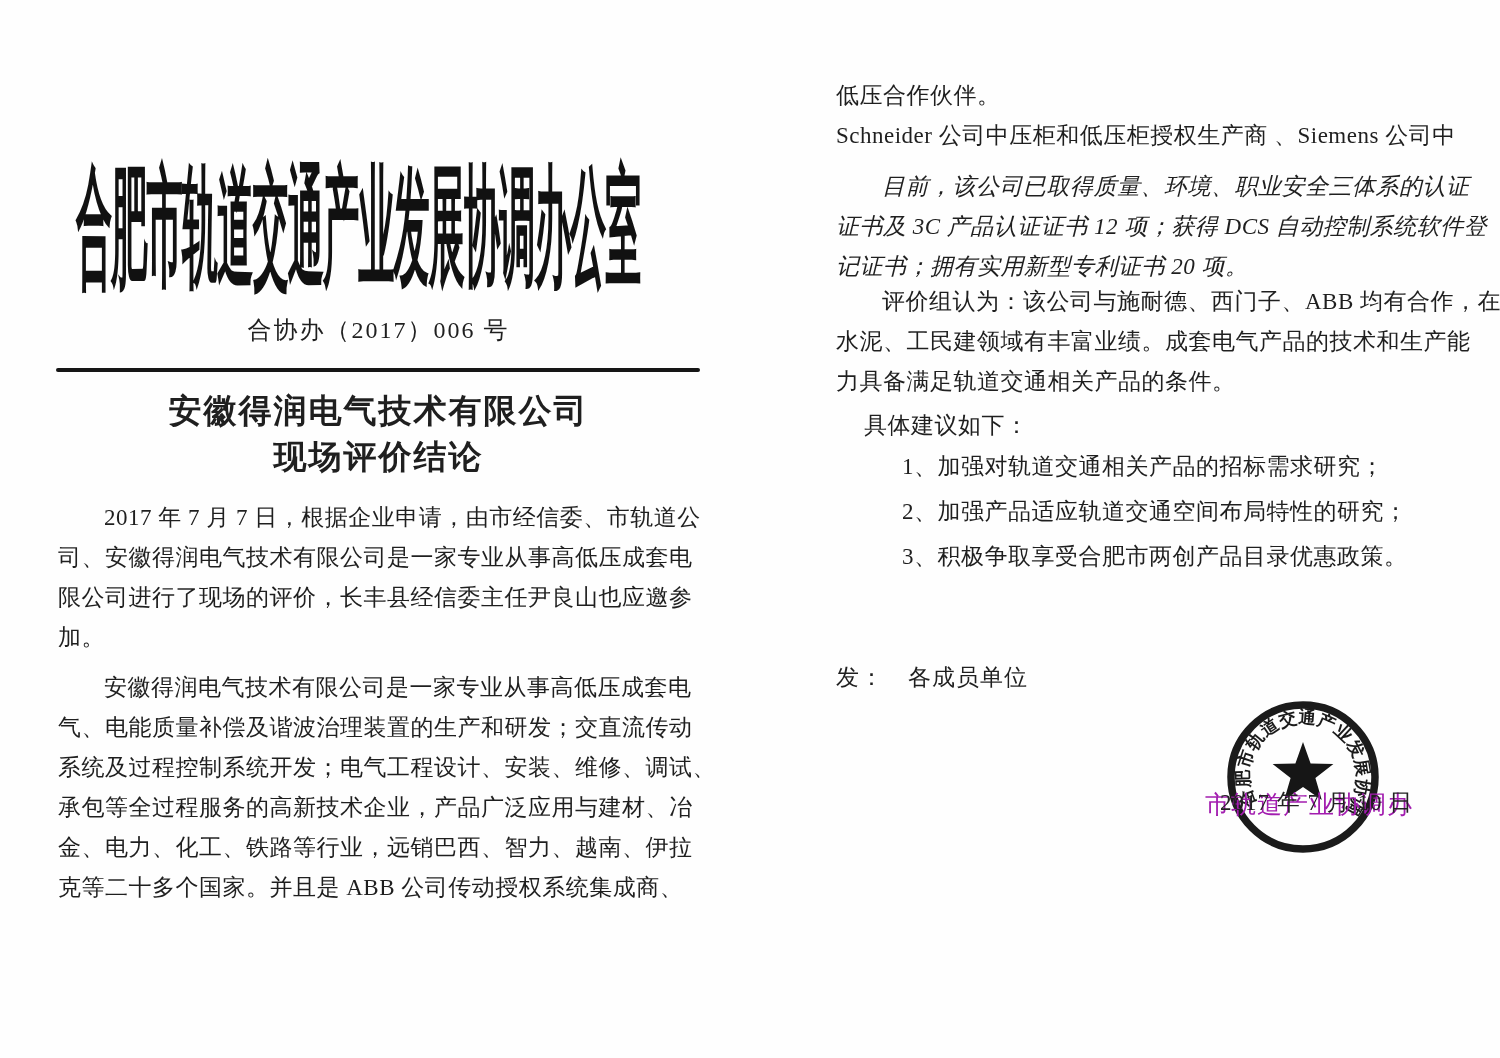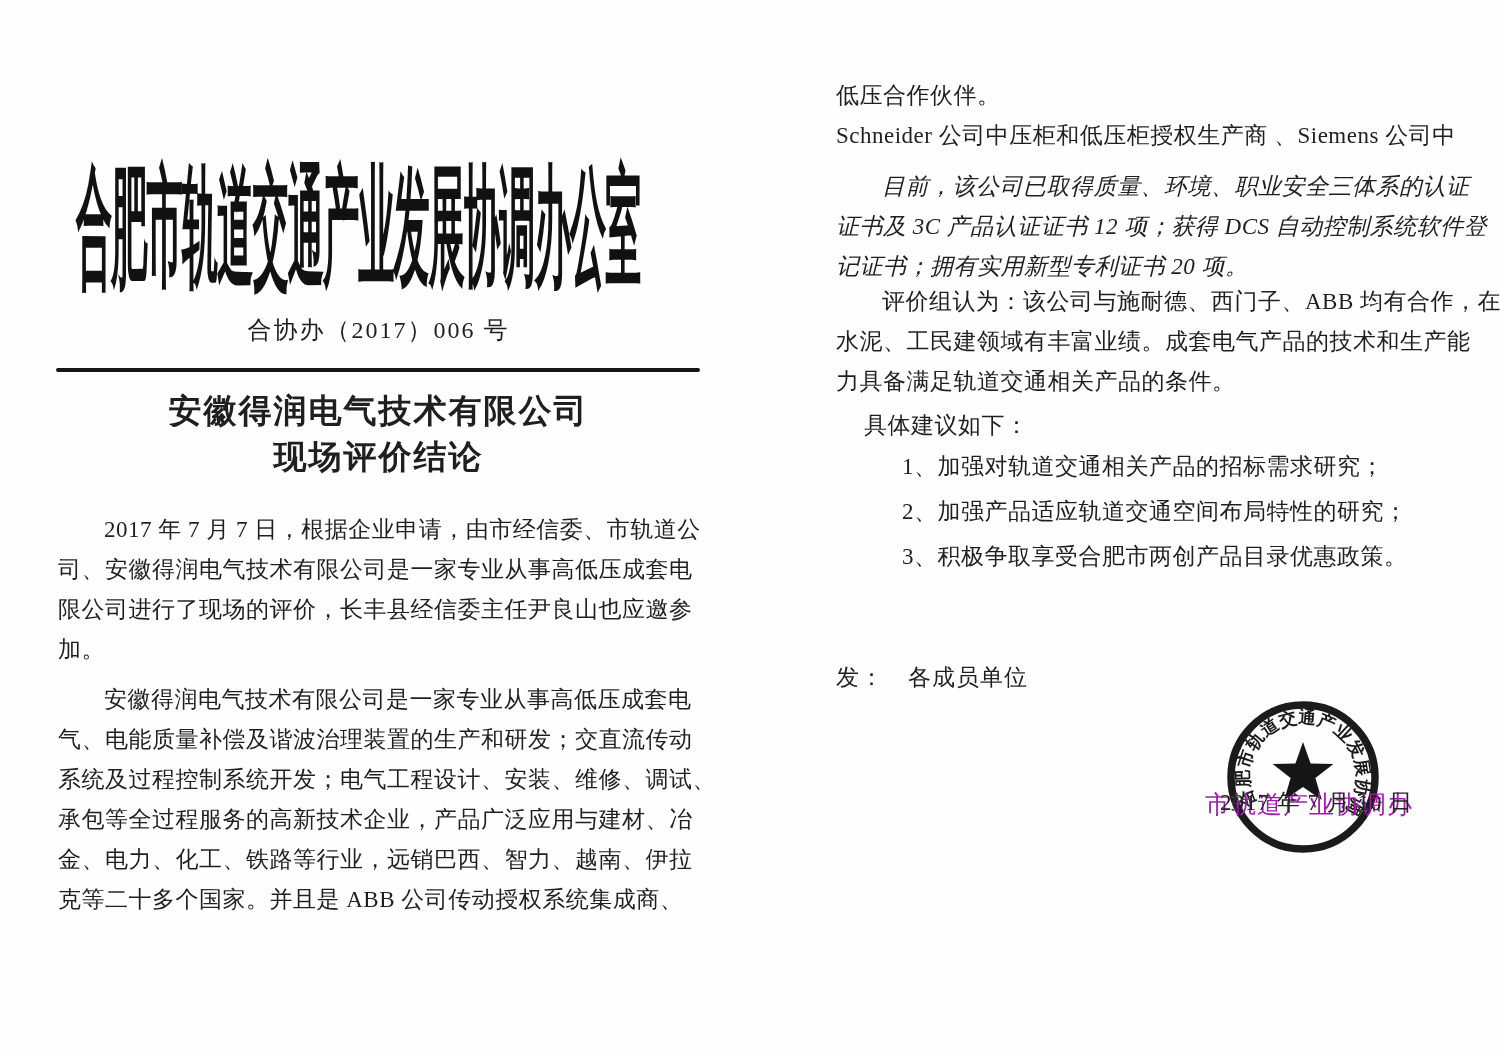--- a/index.html
+++ b/index.html
@@ -63,21 +63,21 @@
     text-align: center;
     font-weight: bold;
     font-size: 33px;
     line-height: 42px;
     letter-spacing: 2px;
     font-family: "Liberation Sans", "DejaVu Sans", sans-serif;
   }
   .rt1 { top: 390px; }
   .rt2 { top: 436px; }
 
-  .left-col  { left: 58px;  width: 630px; margin-top: 12px; }
+  .left-col  { left: 58px;  width: 630px; }
   .right-col { left: 836px; width: 620px; }
 
   
   .list-line { height: 45px; line-height: 45px; font-size: 23px; letter-spacing: 0.5px; white-space: nowrap; padding-left: 66px; }
   .dist-line { letter-spacing: 1px; }
 
   
   .seal-box { position: absolute; left: 1212px; top: 692px; width: 182px; height: 182px; }
   .seal-office-line {
     position: absolute;

